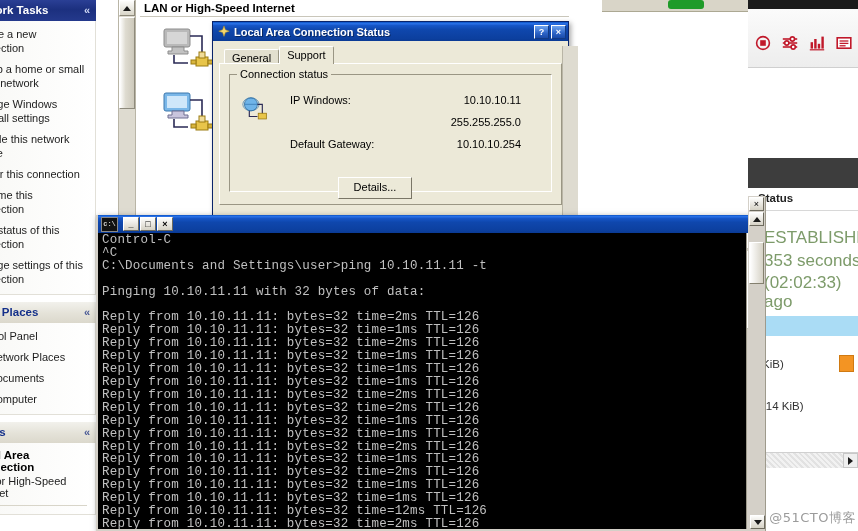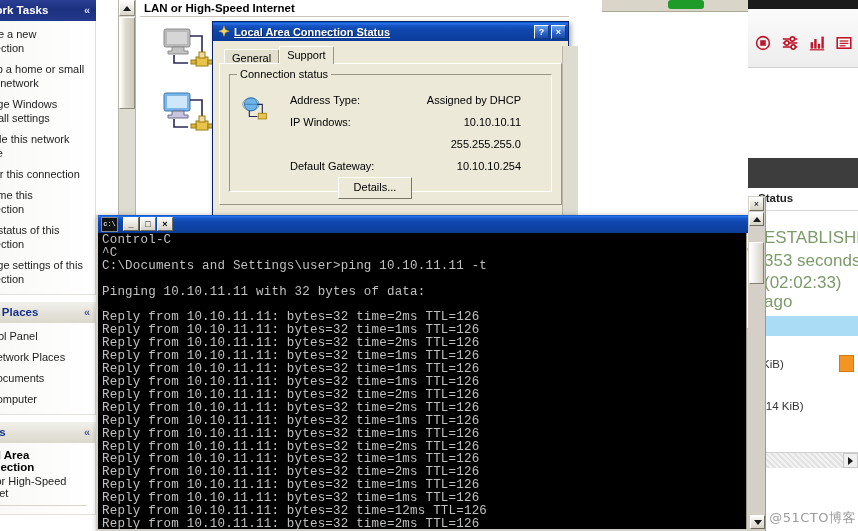--- a/index.html
+++ b/index.html
@@ -75,21 +75,21 @@
     position:absolute;left:212px;top:21px;width:357px;height:199px;
     background:#ece9d8;border:1px solid #0a246a;box-sizing:border-box;
     box-shadow:2px 2px 5px rgba(0,0,0,.35);
   }
   .dlg-title{
     height:19px;display:flex;align-items:center;padding:0 2px 0 4px;
     background:linear-gradient(to bottom,#0a53c4 0%,#2b72e8 9%,#1656c8 18%,#0f47ad 40%,#0c3f9e 88%,#0a3a94 100%);
     color:#fff;font-weight:bold;font-size:11px;
   }
   .dlg-title .t-ico{width:14px;height:14px;margin-right:3px;flex:0 0 auto;}
-  .dlg-title .t-txt{flex:1 1 auto;white-space:nowrap;overflow:hidden;text-shadow:1px 1px 0 rgba(0,0,0,.4);text-decoration:underline;}
+  .dlg-title .t-txt{flex:1 1 auto;white-space:nowrap;overflow:hidden;text-shadow:1px 1px 0 rgba(0,0,0,.4);}
   .cap-btn{
     width:15px;height:14px;margin-left:2px;box-sizing:border-box;
     background:linear-gradient(to bottom,#6fa4ef,#2c63c6 60%,#1a4aa8);
     border:1px solid #fff;border-right-color:#123a84;border-bottom-color:#123a84;
     color:#fff;font-size:9px;line-height:12px;text-align:center;font-weight:bold;
   }
   .dlg-body{position:absolute;left:0;top:19px;right:0;bottom:0;padding:5px 6px;box-sizing:border-box;}
   .tabs{display:flex;align-items:flex-end;height:18px;padding-left:5px;}
   .tab{
     height:16px;line-height:16px;padding:0 7px;font-size:11px;
@@ -310,24 +310,20 @@
         <div class="fs-legend">Connection status</div>
 
         <svg class="fs-icon" viewBox="0 0 32 32">
           <circle cx="11" cy="9" r="8" fill="#6fb4e8" stroke="#2e6fa5"></circle>
           <path d="M3 9 h16 M11 1 a10 8 0 0 1 0 16 a10 8 0 0 1 0 -16" fill="none" stroke="#2e6fa5" stroke-width=".8"></path>
           <path d="M19 9 h6 v12" stroke="#2a2a55" fill="none" stroke-width="1.4"></path>
           <path d="M9 17 v7 h10" stroke="#2a2a55" fill="none" stroke-width="1.4"></path>
           <rect x="20" y="20" width="10" height="7" fill="#e8c54a" stroke="#9c7c12"></rect>
         </svg>
 
-        <div class="fs-row">
-          <div class="fs-label">Address Type:</div>
-          <div class="fs-value">Assigned by DHCP</div>
-        </div>
         <div class="fs-row">
           <div class="fs-label">IP Windows:</div>
           <div class="fs-value">10.10.10.11</div>
         </div>
         <div class="fs-row">
           <div class="fs-value">255.255.255.0</div>
         </div>
         <div class="fs-row">
           <div class="fs-label">Default Gateway:</div>
           <div class="fs-value">10.10.10.254</div>

